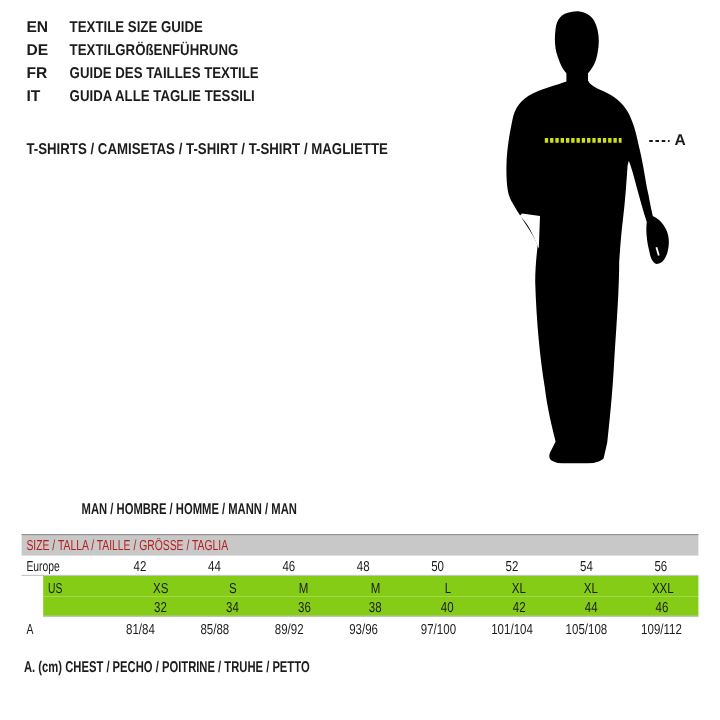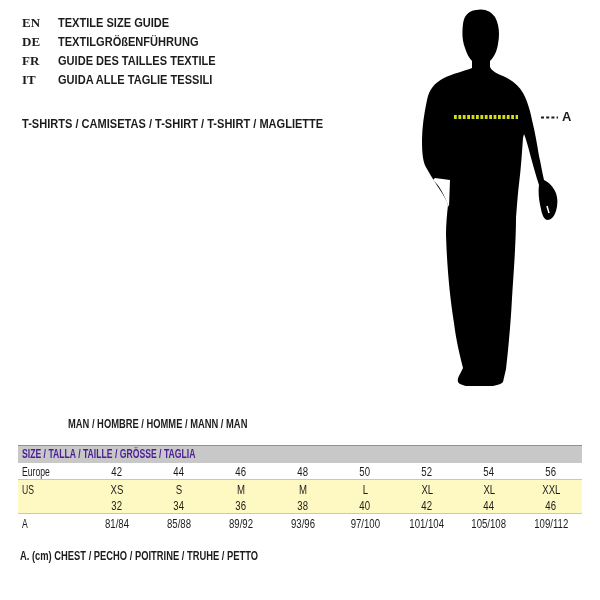--- a/index.html
+++ b/index.html
@@ -7,36 +7,36 @@
     position:relative; width:600px; height:600px; background:#ffffff;
     font-family:"Liberation Sans", sans-serif; color:#1c1c1c; overflow:hidden;
   }
   
   .cz  {display:inline-block; transform:scaleX(.85); transform-origin:0 50%; white-space:nowrap;}
   .cz2 {display:inline-block; transform:scaleX(.72); transform-origin:0 50%; white-space:nowrap;}
   .czc {display:inline-block; transform:scaleX(.80); transform-origin:50% 50%; white-space:nowrap;}
 
   .lang-block{position:absolute; left:22px; top:13px; font-weight:700; font-size:13px;}
   .lang-row{height:19px; line-height:19px; display:flex;}
-  .lang-code{width:36px; flex:0 0 36px;font-family:Liberation Serif, serif;}
+  .lang-code{width:36px; flex:0 0 36px;}
   .cats{position:absolute; left:22px; top:114px; font-weight:700; font-size:13px;}
   .cat-row{height:19px; line-height:19px;}
 
   .figure-svg{position:absolute; left:420px; top:8px;}
   .measure-a{position:absolute; left:562px; top:109px; font-size:13px; font-weight:700; line-height:15px;}
 
   .man-title{position:absolute; left:20px; top:416px; font-weight:700; font-size:13px;padding-left:48px;}
 
   .sizetable{position:absolute; left:18px; top:445px; width:564px; font-size:12px;}
   .thead{
     box-sizing:border-box; height:18px; line-height:17px;
-    background:#c8c8c8; border-top:1px solid #939393; padding-left:4px; color:#4c1d95;font-weight:bold;
+    background:#c8c8c8; border-top:1px solid #939393; padding-left:4px; color:#b91c1c;
   }
   .trow{display:flex; box-sizing:border-box; height:17px; align-items:flex-end;}
-  .trow.shaded{background:#fef9c3;}
+  .trow.shaded{background:#84cc16;margin-left:18px;}
   .trow.rule{border-bottom:1px solid #c6c6c6;}
   .tlabel{width:64px; flex:0 0 64px; padding-left:4px;}
   .tcell{flex:1; text-align:center;}
 
   .footnote{position:absolute; left:20px; top:548px; font-weight:700; font-size:13px;}
 </style>
 </head>
 <body>
 
 <div class="canvas">

